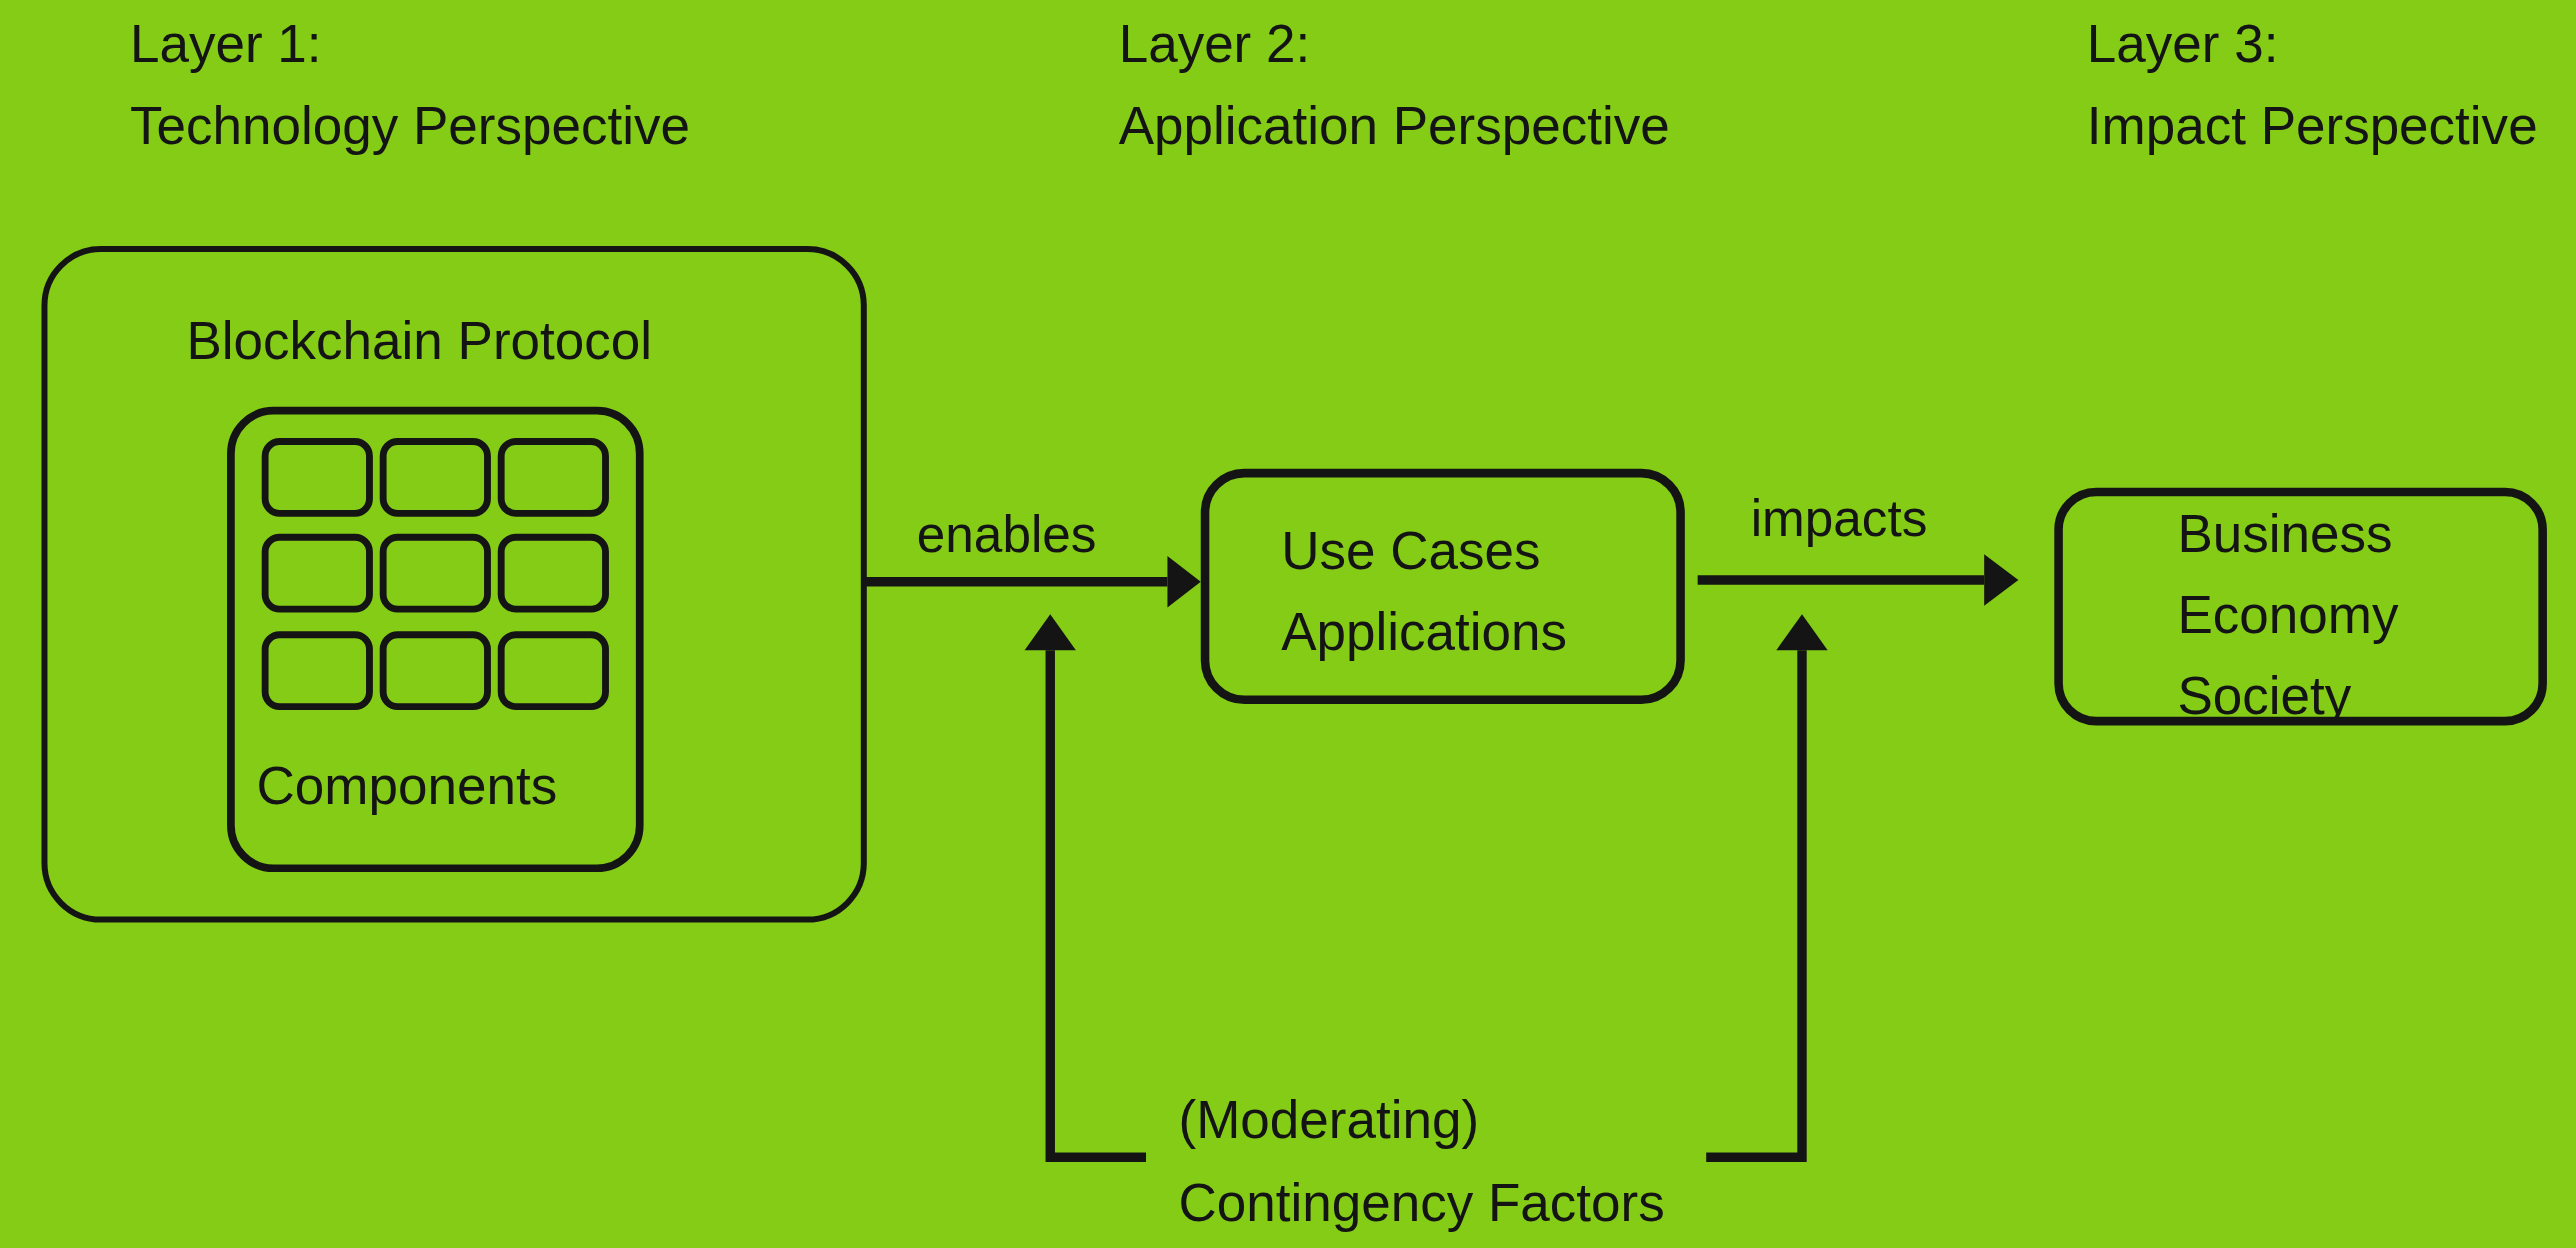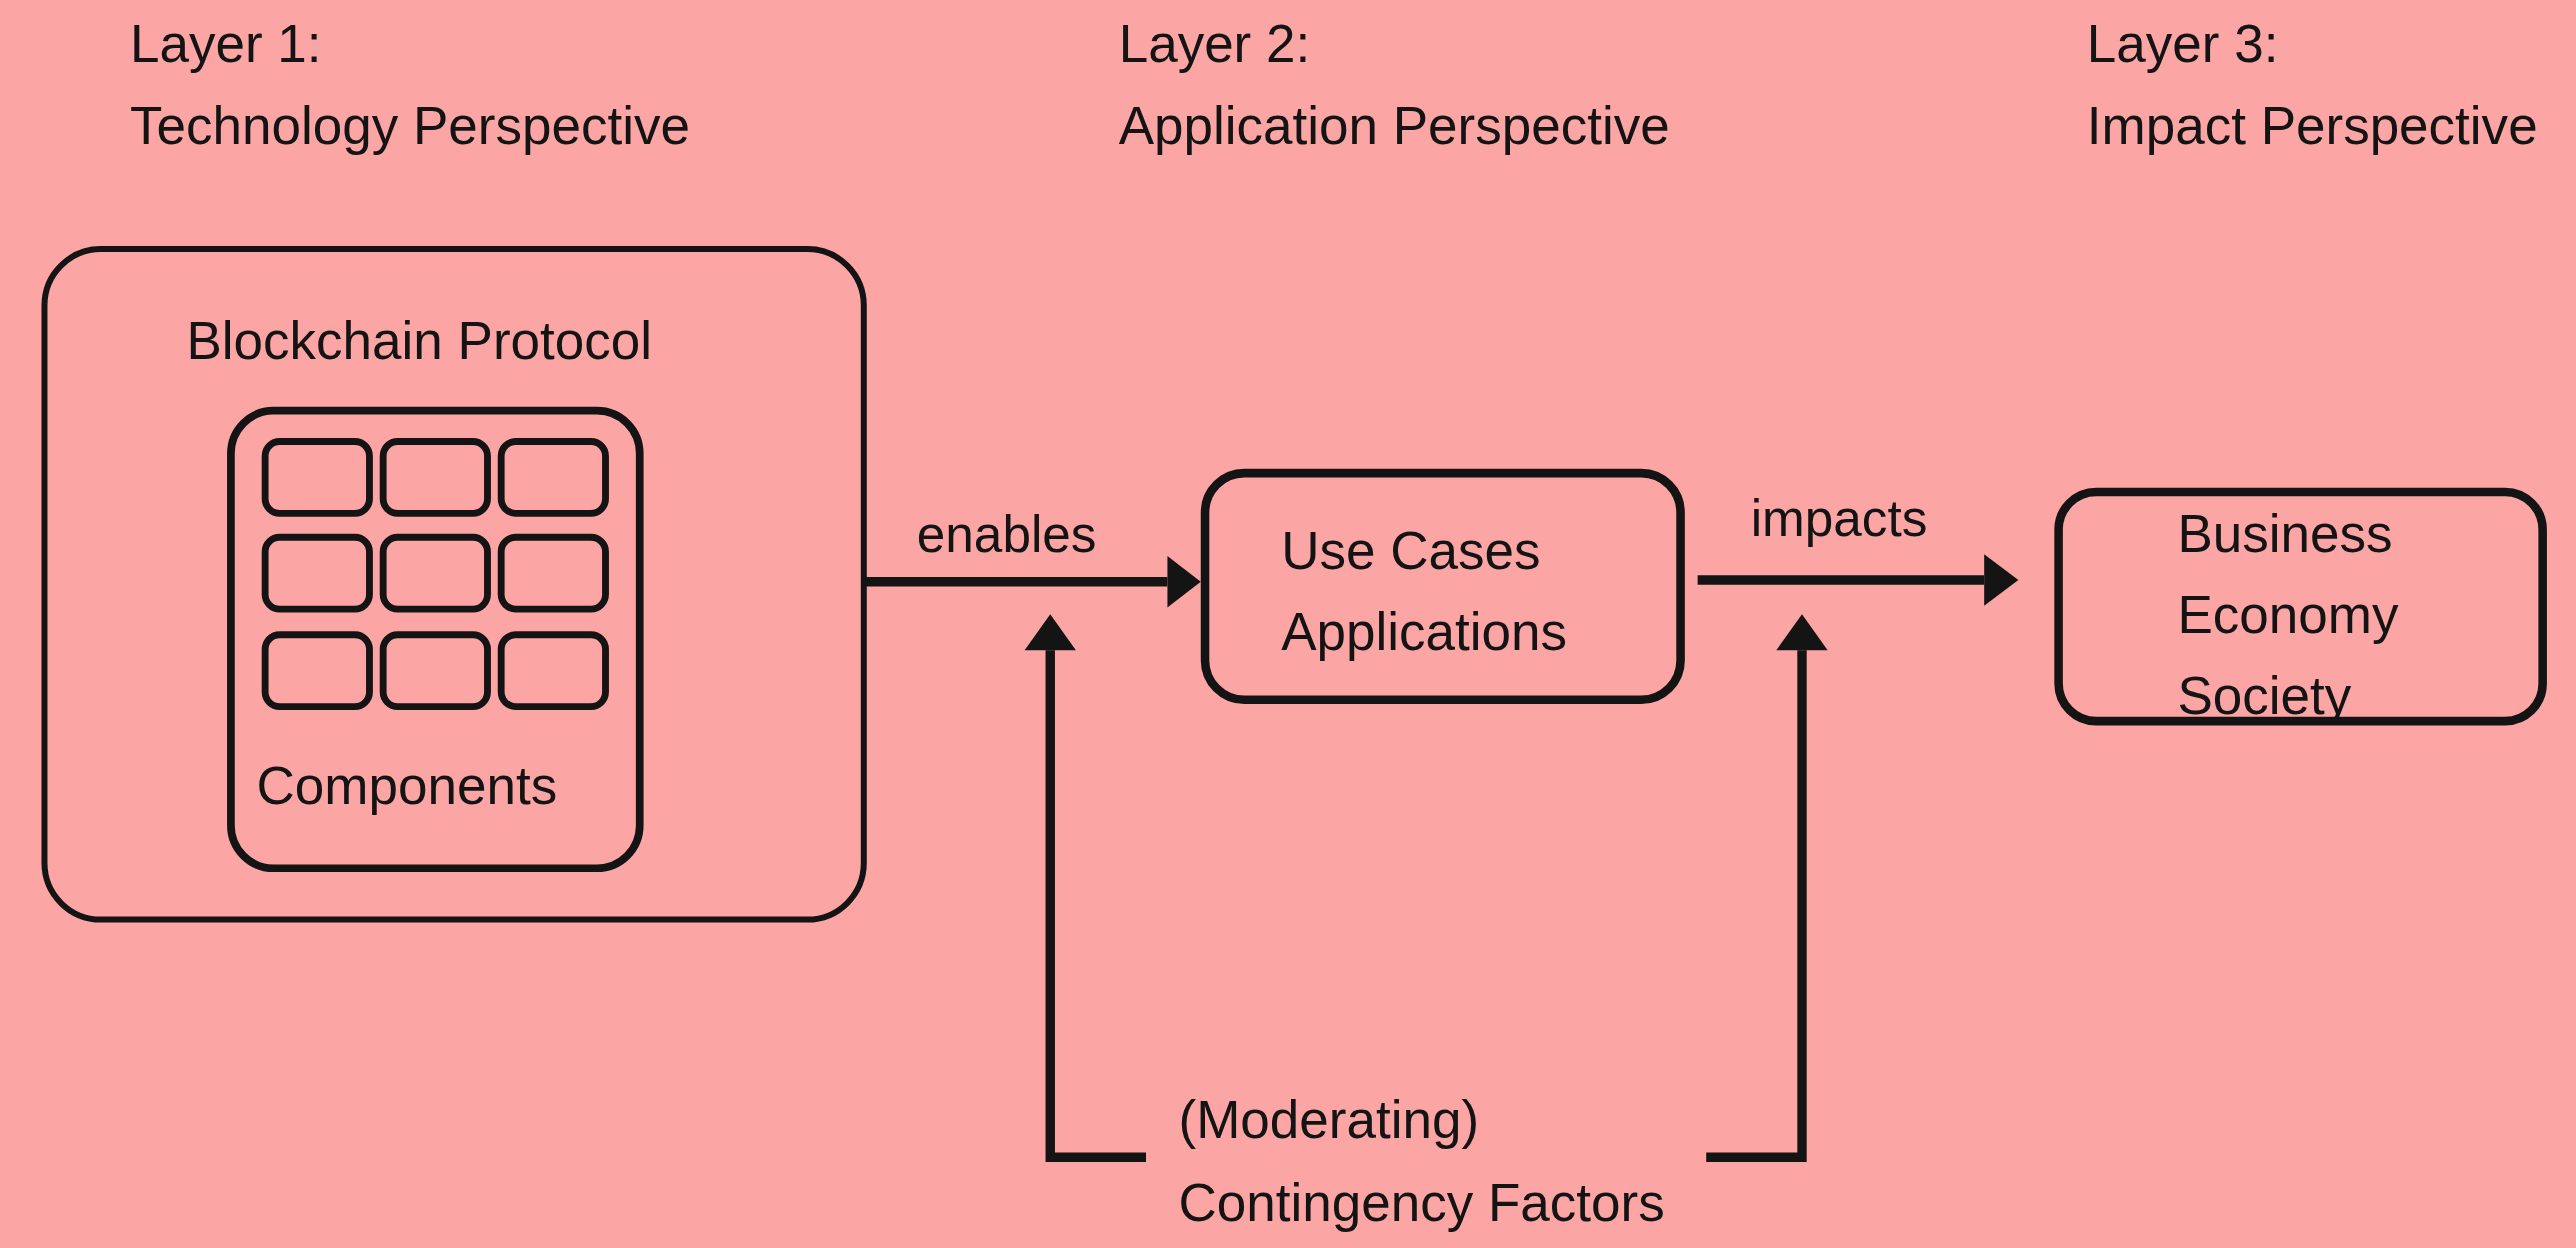--- a/index.html
+++ b/index.html
@@ -11,21 +11,21 @@
   body {
     width: 2576px;
     height: 1249px;
     overflow: hidden;
     font-family: "Liberation Sans", sans-serif;
   }
   #diagram-root {
     position: relative;
     width: 2576px;
     height: 1249px;
-    background: #fca5a5;
+    background: #84cc16;
   }
   svg#diagram-svg {
     position: absolute;
     top: 0;
     left: 0;
     width: 2576px;
     height: 1249px;
     display: block;
   }
   

